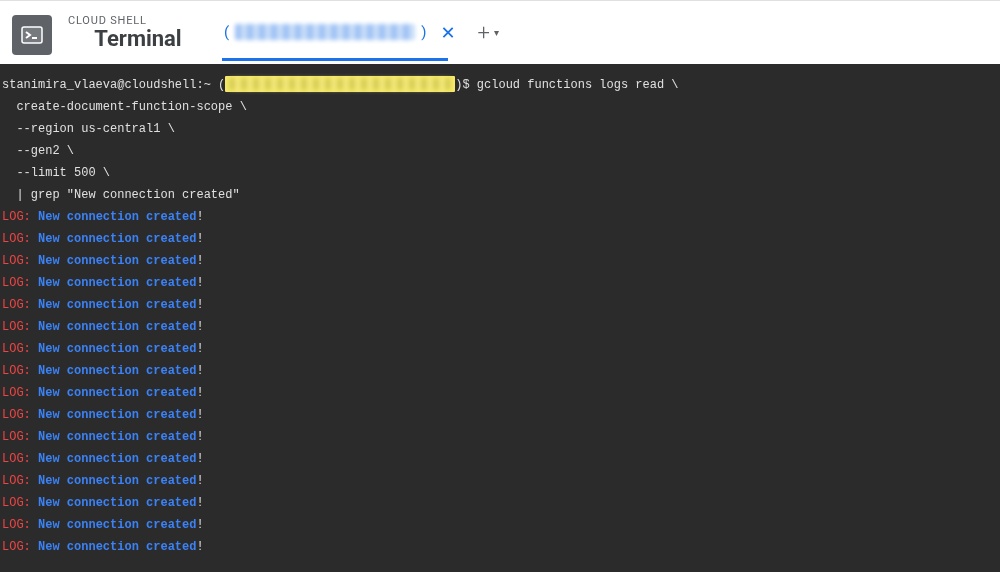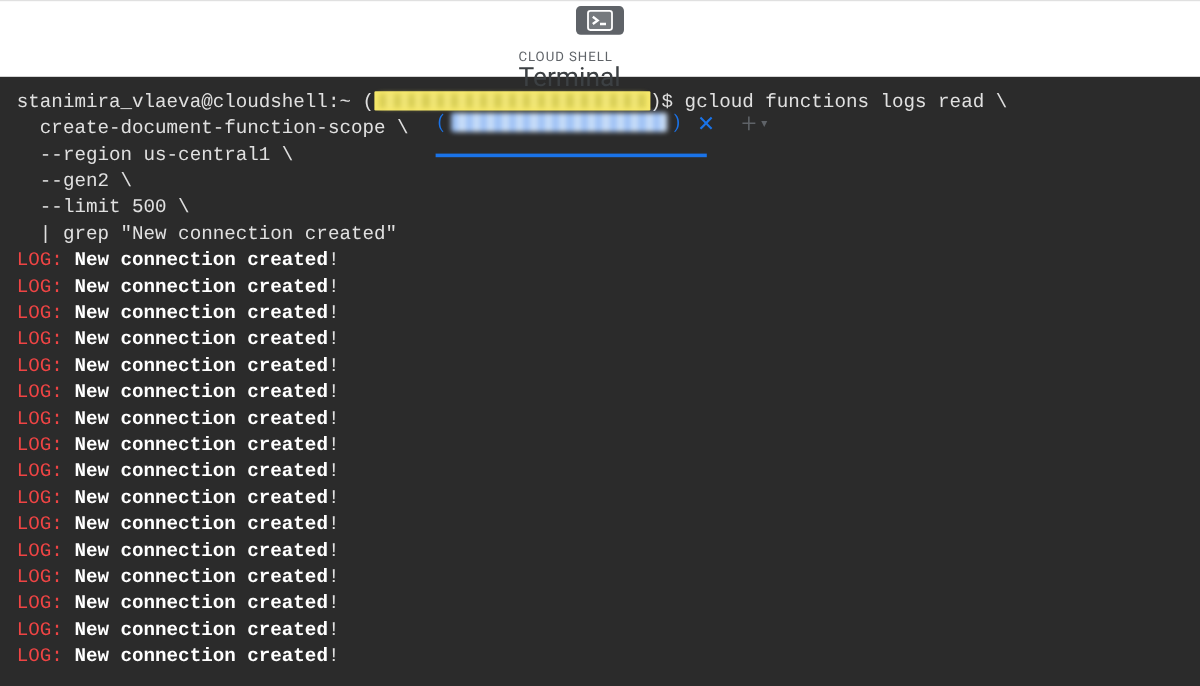--- a/index.html
+++ b/index.html
@@ -10,21 +10,20 @@
       overflow: hidden;
       background: #fff;
     }
     .header {
       display: flex;
       align-items: center;
       height: 64px;
       border-top: 1px solid #e0e0e0;
       padding: 0 12px;
       gap: 12px;
-      flex-direction: column;
     }
     .app-icon {
       width: 40px;
       height: 40px;
       background: #5f6368;
       border-radius: 4px;
       display: flex;
       align-items: center;
       justify-content: center;
       margin-top: 4px;
@@ -36,22 +35,23 @@
     }
     .overline {
       font-size: 11px;
       letter-spacing: 0.8px;
       color: #5f6368;
       text-transform: uppercase;
     }
     .main-title {
       font-size: 22px;
       color: #3c4043;
-      font-weight: 400;
+      font-weight: 700;
       line-height: 1.1;
+      text-align: center;
     }
     .tabs {
       display: flex;
       align-items: center;
       height: 100%;
       gap: 14px;
     }
     .tab {
       display: flex;
       align-items: center;
@@ -97,23 +97,23 @@
       gap: 4px;
       color: #5f6368;
       cursor: pointer;
     }
     .add-btn .plus { font-size: 22px; font-weight: 300; }
     .add-btn .caret { font-size: 10px; }
     .terminal {
       background: #2b2b2b;
       color: #e0e0e0;
       font-family: "Courier New", monospace;
-      font-size: 16px;
+      font-size: 12px;
       line-height: 22px;
-      padding: 10px 14px;
+      padding: 10px 2px;
       height: calc(572px - 64px);
       white-space: pre;
       overflow: hidden;
     }
     .user { color: #e0e0e0; }
     .highlight {
       background: #f7e96b;
       display: inline-block;
       width: 230px;
       height: 16px;
@@ -124,21 +124,21 @@
     }
     .highlight-inner {
       position: absolute;
       inset: 2px 4px;
       background: repeating-linear-gradient(90deg, #d8ce55 0 6px, #f2e778 6px 12px);
       filter: blur(2px);
     }
     .prompt-dollar { color: #e0e0e0; }
     .cmd { color: #e0e0e0; }
     .log-prefix { color: #ef4444; }
-    .log-msg { color: #ffffff; font-weight: bold; margin-top: 21px; }
+    .log-msg { color: #3b82f6; font-weight: bold; margin-top: 21px; }
     .log-bang { color: #e0e0e0; }
     .logline { display: block; }
   </style>
 </head>
 <body>
 
 <div class="header">
   <div class="app-icon">
     <svg viewBox="0 0 24 24" fill="none">
       <rect x="2" y="4" width="20" height="16" rx="2" fill="#ffffff" fill-opacity="0.15" stroke="#ffffff" stroke-width="1.5"></rect>

